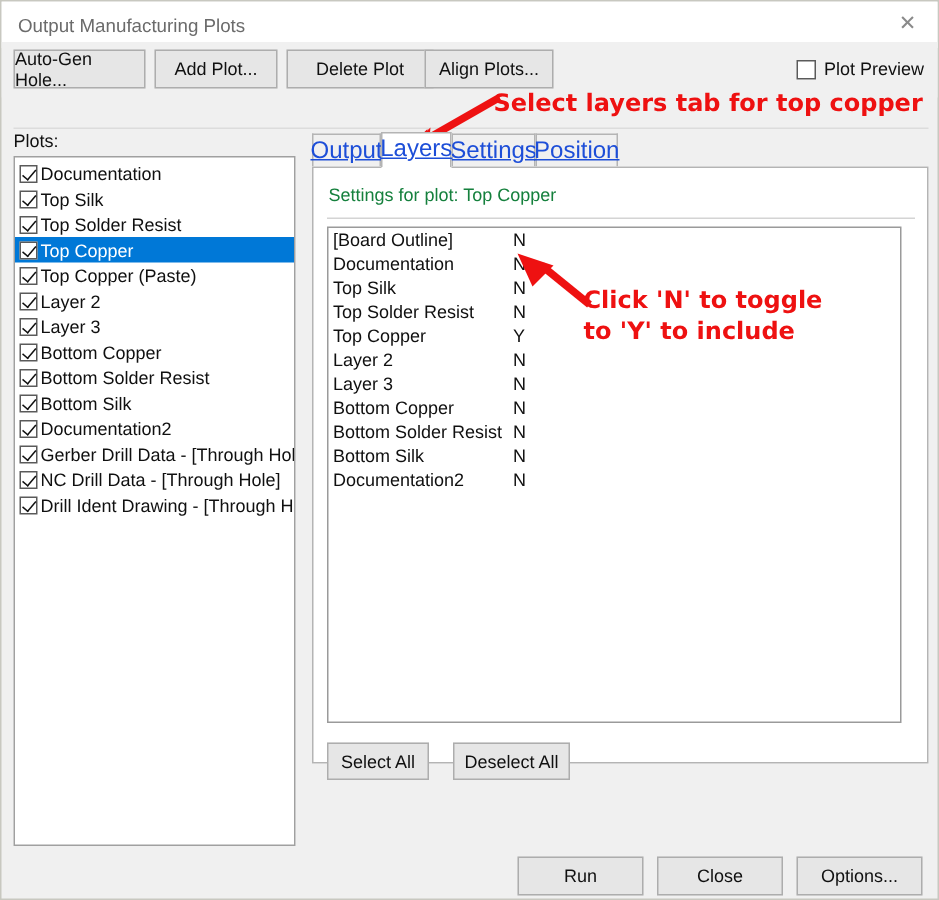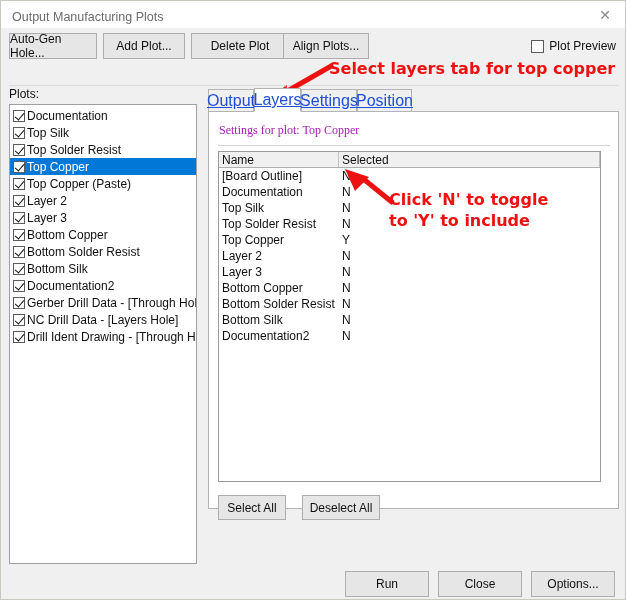--- a/index.html
+++ b/index.html
@@ -141,21 +141,21 @@
 
   
   #tabpanel {
     position: absolute; left: 207px; top: 110px;
     width: 411px; height: 398px;
     background: #ffffff;
     border: 1px solid #b4b4b4;
   }
   #settings-for {
     position: absolute; left: 10px; top: 11px;
-    font-size: 12px; color: #a21caf; font-family: Liberation Serif, serif;
+    font-size: 12px; color: #15803d;
   }
   #panel-sep {
     position: absolute; left: 9px; top: 33px;
     width: 392px; height: 1px;
     background: #d4d4d4;
   }
 
   
   #layers-grid {
     position: absolute; left: 9px; top: 39px;
@@ -295,44 +295,40 @@
       <div class="plot-item">
         <span class="wincheck checked"></span>
         <span class="plot-item-label">Documentation2</span>
       </div>
       <div class="plot-item">
         <span class="wincheck checked"></span>
         <span class="plot-item-label">Gerber Drill Data - [Through Hole]</span>
       </div>
       <div class="plot-item">
         <span class="wincheck checked"></span>
-        <span class="plot-item-label">NC Drill Data - [Layers Hole]</span>
+        <span class="plot-item-label">NC Drill Data - [Through Hole]</span>
       </div>
       <div class="plot-item">
         <span class="wincheck checked"></span>
         <span class="plot-item-label">Drill Ident Drawing - [Through Hole</span>
       </div>
     </div>
 
   <div id="tabstrip">
       <div class="tab" style="left: 0px; width: 46px;">Output</div>
       <div class="tab active" style="left: 46px; width: 47px;">Layers</div>
       <div class="tab" style="left: 93px; width: 56px;">Settings</div>
       <div class="tab" style="left: 149px; width: 55px;">Position</div>
     </div>
 
   <div id="tabpanel">
     <div id="settings-for">Settings for plot: Top Copper</div>
     <div id="panel-sep"></div>
 
     <div id="layers-grid">
-      <div id="grid-header">
-        <div class="grid-th c-name">Name</div>
-        <div class="grid-th c-sel">Selected</div>
-      </div>
       <div id="grid-body">
           <div class="grid-row">
             <div class="grid-td c-name">[Board Outline]</div>
             <div class="grid-td c-sel">N</div>
           </div>
           <div class="grid-row">
             <div class="grid-td c-name">Documentation</div>
             <div class="grid-td c-sel">N</div>
           </div>
           <div class="grid-row">

